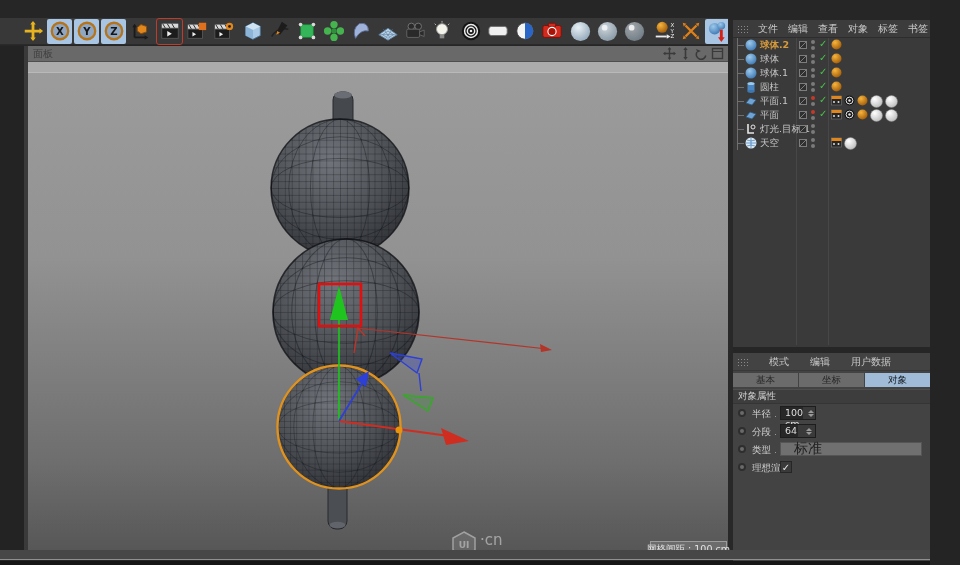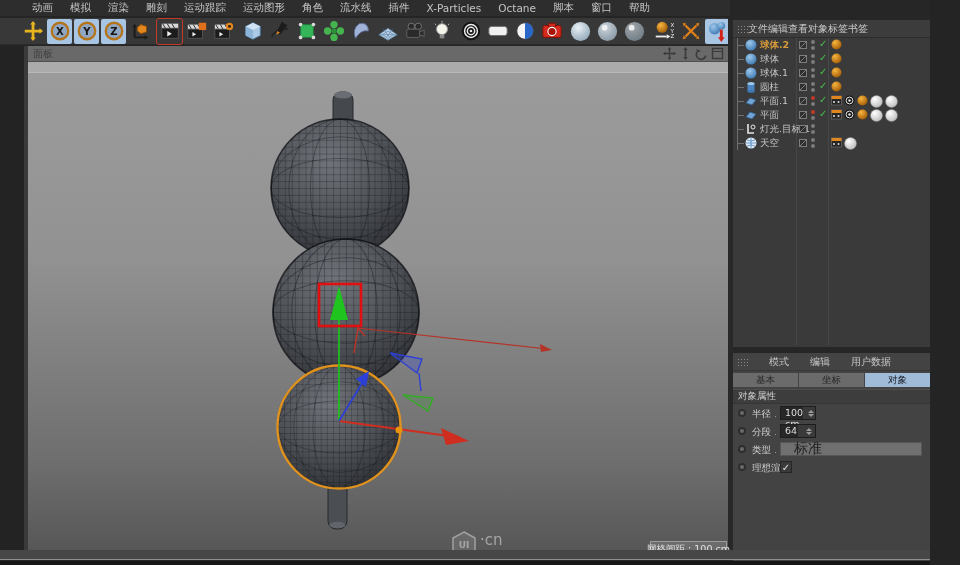--- a/index.html
+++ b/index.html
@@ -44,21 +44,21 @@
   #leftstrip{position:absolute;left:0;top:46px;width:28px;height:504px;background:#232323;border-right:4px solid #3a3a3a;}
   #rightstrip{position:absolute;left:930px;top:0;width:30px;height:565px;background:#242424;}
   #statusbar{position:absolute;left:0;top:550px;width:930px;height:10px;background:#474747;
     border-bottom:1px solid #8f8f8f;}
   #belowbar{position:absolute;left:0;top:561px;width:930px;height:4px;background:#161616;}
   #vdivider{position:absolute;left:728px;top:18px;width:5px;height:547px;background:#282828;}
   #topgap{position:absolute;left:730px;top:0;width:200px;height:20px;background:#262626;}
 
   
   #om{position:absolute;left:733px;top:20px;width:197px;height:327px;background:#3a3a3a;}
-  #om-menu{height:18px;background:#3c3c3c;border-bottom:1px solid #2d2d2d;display:flex;align-items:center;padding-left:4px;}
+  #om-menu{height:18px;background:#3c3c3c;border-bottom:1px solid #2d2d2d;display:flex;align-items:center;gap:10px;padding-left:4px;}
   #om-menu span{font-size:10px;color:#c8c8c8;}
   .grip{width:11px;height:8px;background-image:radial-gradient(#8a8a8a 0.8px,transparent 1px);background-size:3px 3px;flex:0 0 auto;}
   #om-rows{position:relative;height:309px;}
   .om-colsep{position:absolute;top:0;bottom:2px;width:1px;background:#474747;}
   .omrow{position:relative;height:14px;}
   .omrow .tree{position:absolute;left:4px;top:0;width:8px;height:14px;border-left:1px solid #6f6f6f;}
   .omrow .tree:before{content:"";position:absolute;left:0;top:7px;width:6px;height:1px;background:#6f6f6f;}
   .omrow .oicon{position:absolute;left:12px;top:1px;}
   .omrow .oname{position:absolute;left:27px;top:1px;font-size:9.5px;color:#c6c6c6;white-space:nowrap;}
   .omrow .oname.sel{color:#d79a3b;font-weight:bold;}
@@ -138,36 +138,20 @@
         <ellipse rx="70" ry="30" class="wl"></ellipse>
       <ellipse rx="52" ry="70" class="wl"></ellipse>
         <ellipse rx="30" ry="70" class="wl"></ellipse>
       <circle r="70" fill="none" stroke="rgba(12,14,18,.75)" stroke-width="1.5"></circle>
     </g>
   </defs>
 </svg>
 
 <div id="app">
 
-  <div id="menubar">
-    <span>动画</span>
-    <span>模拟</span>
-    <span>渲染</span>
-    <span>雕刻</span>
-    <span>运动跟踪</span>
-    <span>运动图形</span>
-    <span>角色</span>
-    <span>流水线</span>
-    <span>插件</span>
-    <span>X-Particles</span>
-    <span>Octane</span>
-    <span>脚本</span>
-    <span>窗口</span>
-    <span>帮助</span>
-  </div>
 
   <div id="toolbar">
     <div class="tbtn">
         <svg width="22" height="22" viewBox="0 0 24 24">
           <path d="M12 3v18M3 12h18" stroke="#e7b41f" stroke-width="3"></path>
           <path d="M12 1l3 4h-6zM12 23l3-4h-6zM23 12l-4 3v-6z" fill="#e7b41f"></path>
         </svg>
       </div>
     <div class="tbtn hl">
         <svg width="22" height="22" viewBox="0 0 24 24">

